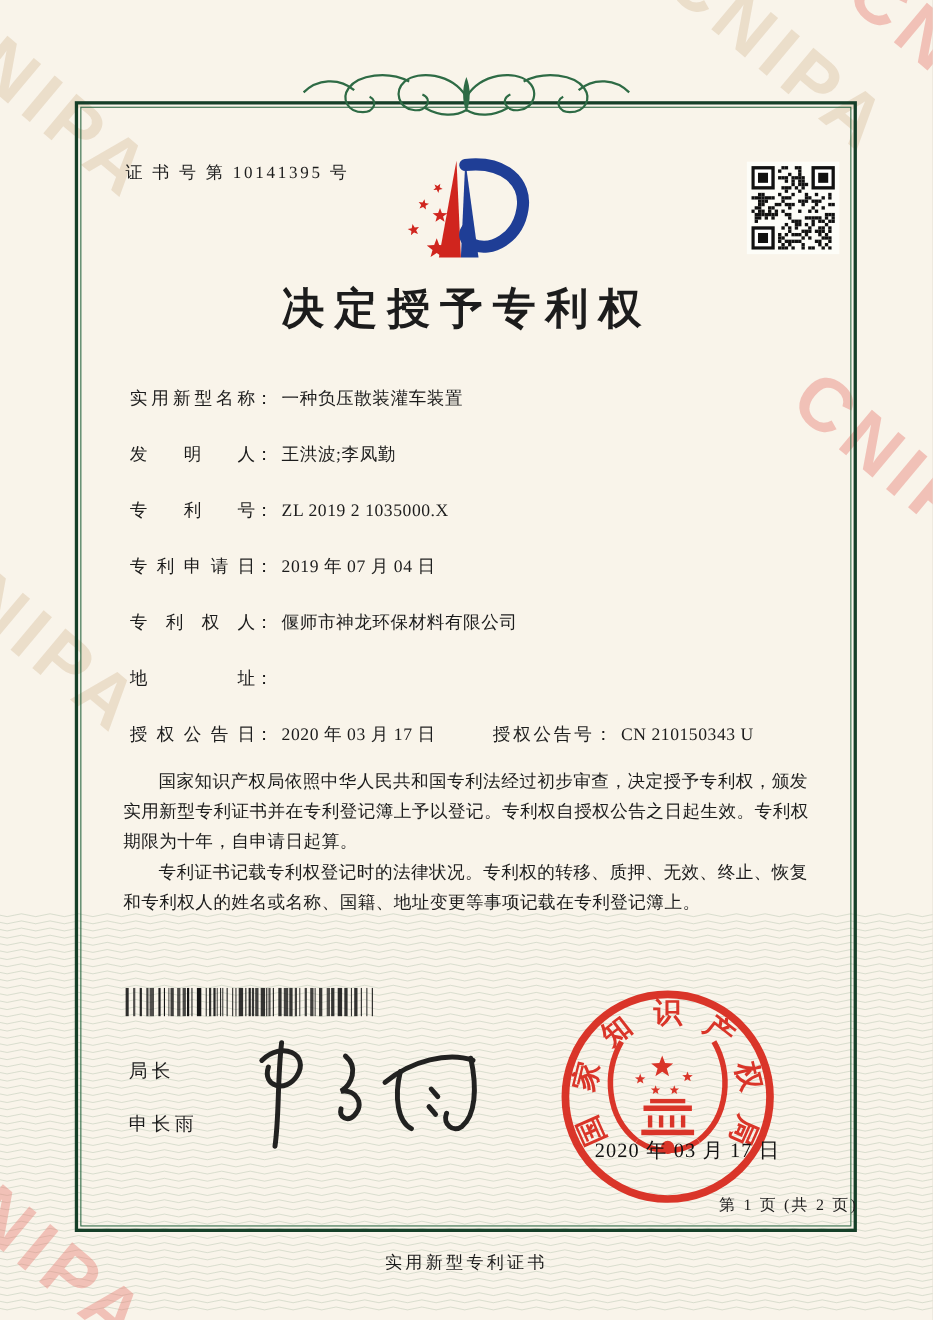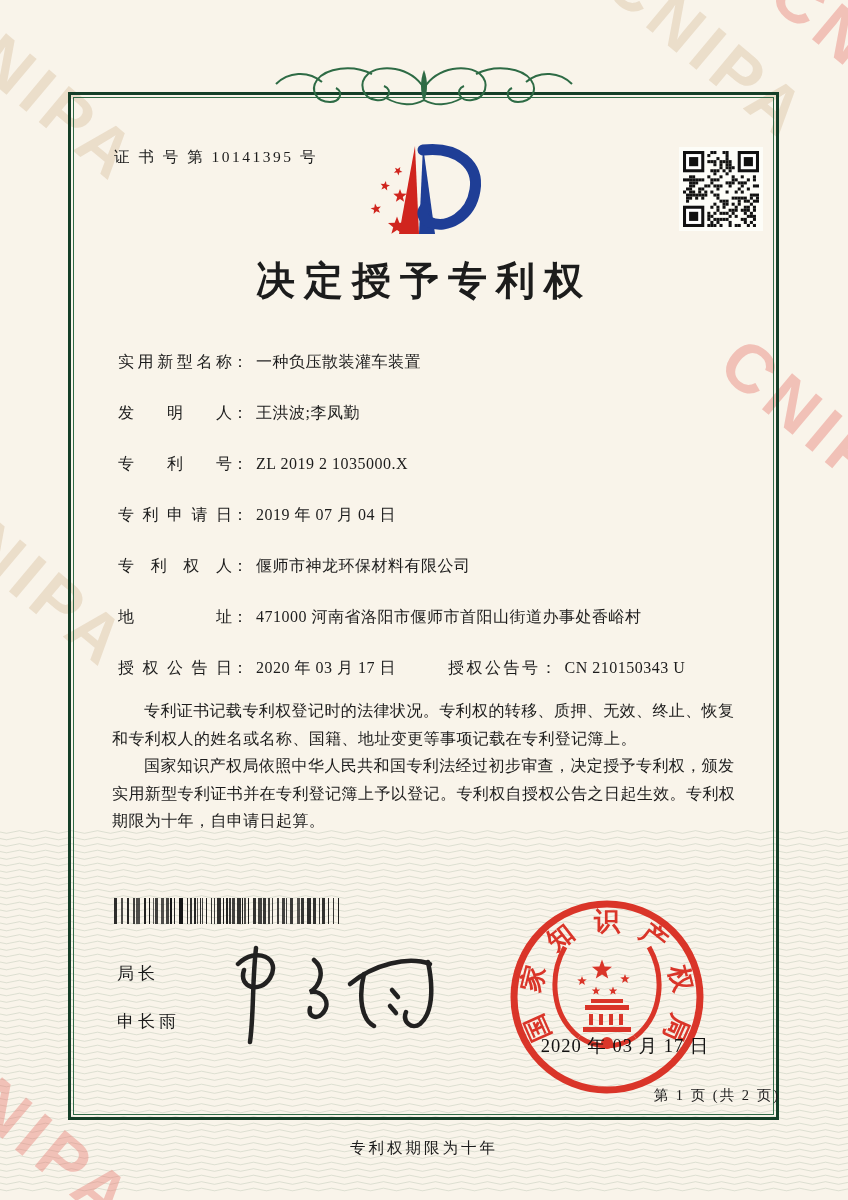--- a/index.html
+++ b/index.html
@@ -370,36 +370,35 @@
         <span class="field-value">2019 年 07 月 04 日</span>
     </div>
     <div class="field-row" style="top:204px">
       <span class="field-label">专利权人</span>
         <span class="field-colon">：</span>
         <span class="field-value">偃师市神龙环保材料有限公司</span>
     </div>
     <div class="field-row" style="top:255px">
       <span class="field-label">地址</span>
         <span class="field-colon">：</span>
-        <span class="field-value">471000 河南省洛阳市偃师市首阳山街道办事处香峪村</span>
     </div>
     <div class="field-row" style="top:306px">
       <span class="field-label">授权公告日</span>
         <span class="field-colon">：</span>
         <span class="field-value">2020 年 03 月 17 日</span>
     </div>
   </div>
 
   <div class="grant-no">
     <span class="glabel">授权公告号</span><span class="field-colon">：</span><span class="field-value">CN 210150343 U</span>
   </div>
 
   <div class="paras">
+    <p>国家知识产权局依照中华人民共和国专利法经过初步审查，决定授予专利权，颁发实用新型专利证书并在专利登记簿上予以登记。专利权自授权公告之日起生效。专利权期限为十年，自申请日起算。</p>
     <p>专利证书记载专利权登记时的法律状况。专利权的转移、质押、无效、终止、恢复和专利权人的姓名或名称、国籍、地址变更等事项记载在专利登记簿上。</p>
-    <p>国家知识产权局依照中华人民共和国专利法经过初步审查，决定授予专利权，颁发实用新型专利证书并在专利登记簿上予以登记。专利权自授权公告之日起生效。专利权期限为十年，自申请日起算。</p>
   </div>
 
   <svg class="barcode" id="barcode" width="226" height="26">
       <rect x="0" y="0" width="3" height="26" fill="#111" opacity="0.88"></rect>
       <rect x="7" y="0" width="2" height="26" fill="#111" opacity="0.73"></rect>
       <rect x="13" y="0" width="2" height="26" fill="#111" opacity="0.90"></rect>
       <rect x="19" y="0" width="2" height="26" fill="#111" opacity="0.79"></rect>
       <rect x="22" y="0" width="4" height="26" fill="#111" opacity="0.73"></rect>
       <rect x="30" y="0" width="2" height="26" fill="#111" opacity="0.93"></rect>
       <rect x="35" y="0" width="1" height="26" fill="#111" opacity="1.00"></rect>
@@ -491,15 +490,15 @@
       <rect x="104" y="119" width="4" height="11" stroke="none"></rect>
       <rect x="114" y="119" width="4" height="11" stroke="none"></rect>
       <rect x="78" y="132" width="48" height="5" stroke="none"></rect>
       <path d="M74 142 C92 154 112 154 130 142" fill="none" stroke-width="5"></path>
       <circle cx="102" cy="148" r="6" stroke="none"></circle>
     </g>
   </svg>
   <div class="seal-date">2020 年 03 月 17 日</div>
 
   <div class="page-num">第 1 页 (共 2 页)</div>
-  <div class="cont-note">专利权期限为十年</div>
+  <div class="cont-note">实用新型专利证书</div>
 
 </div>
 
 </body></html>

